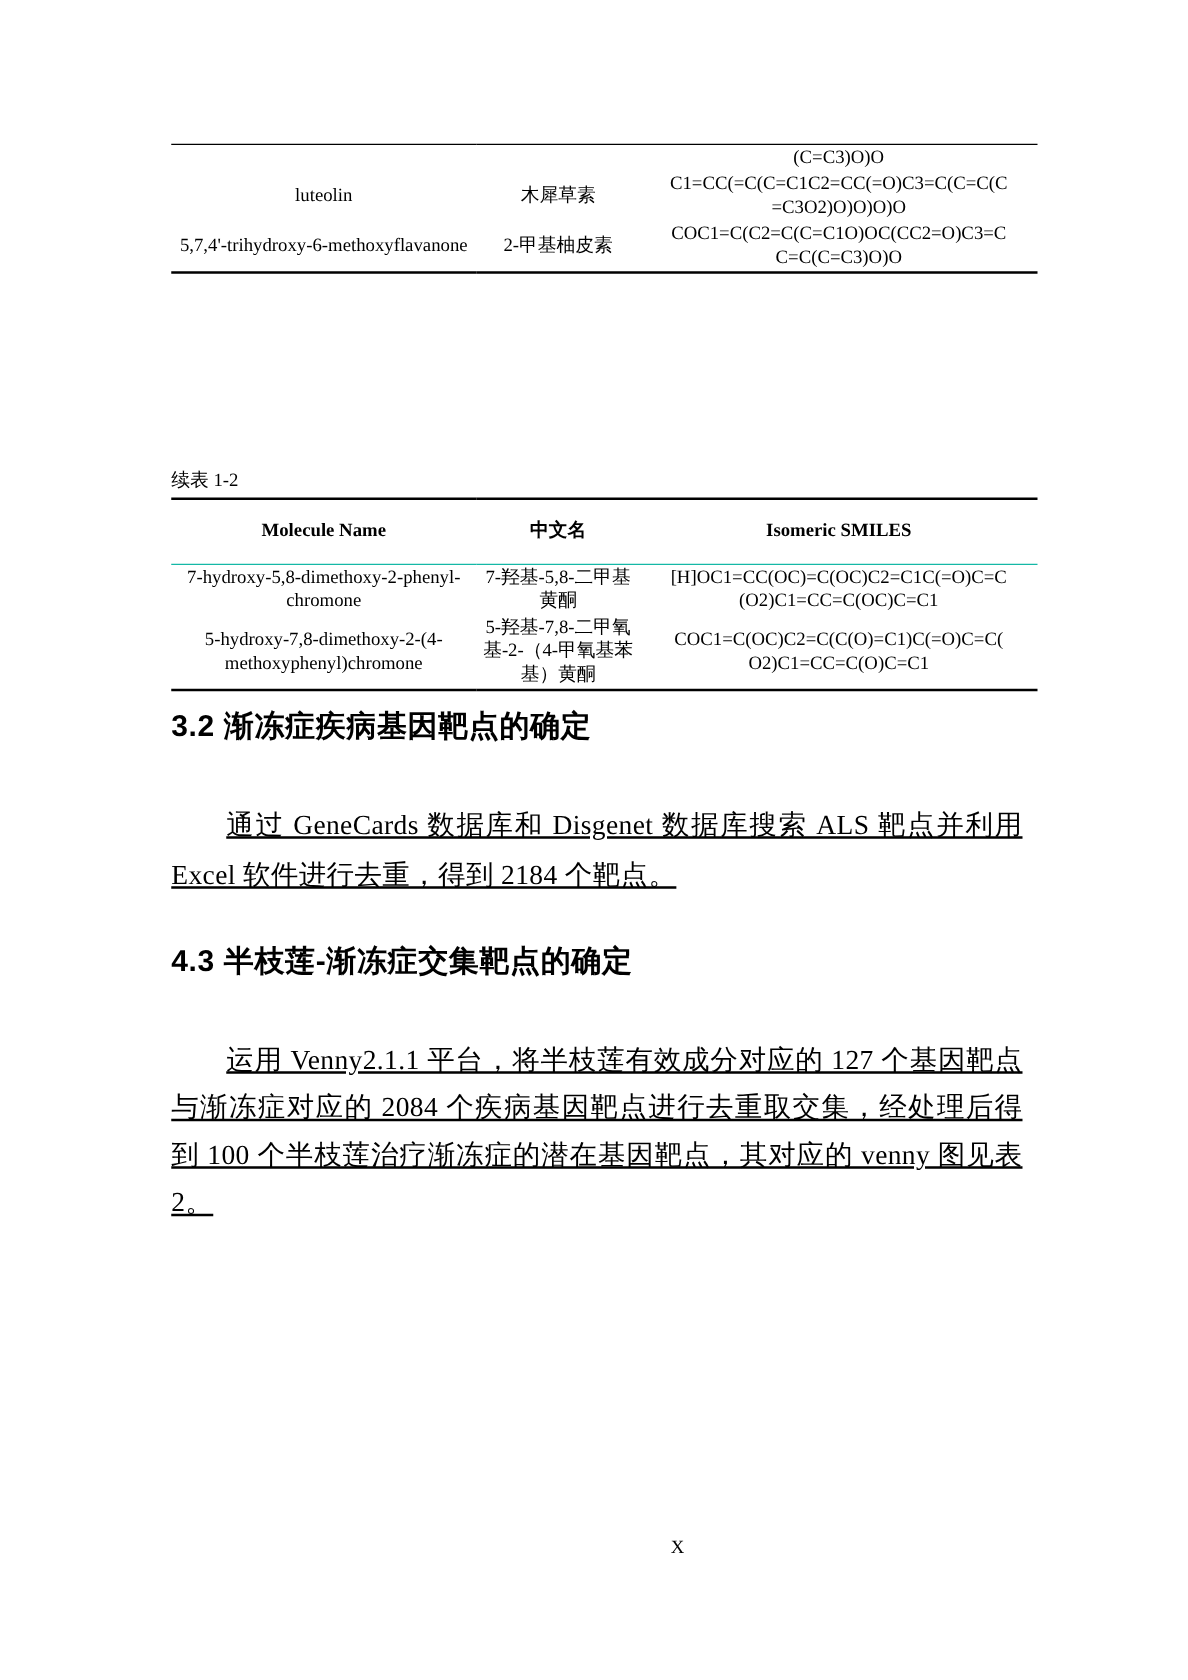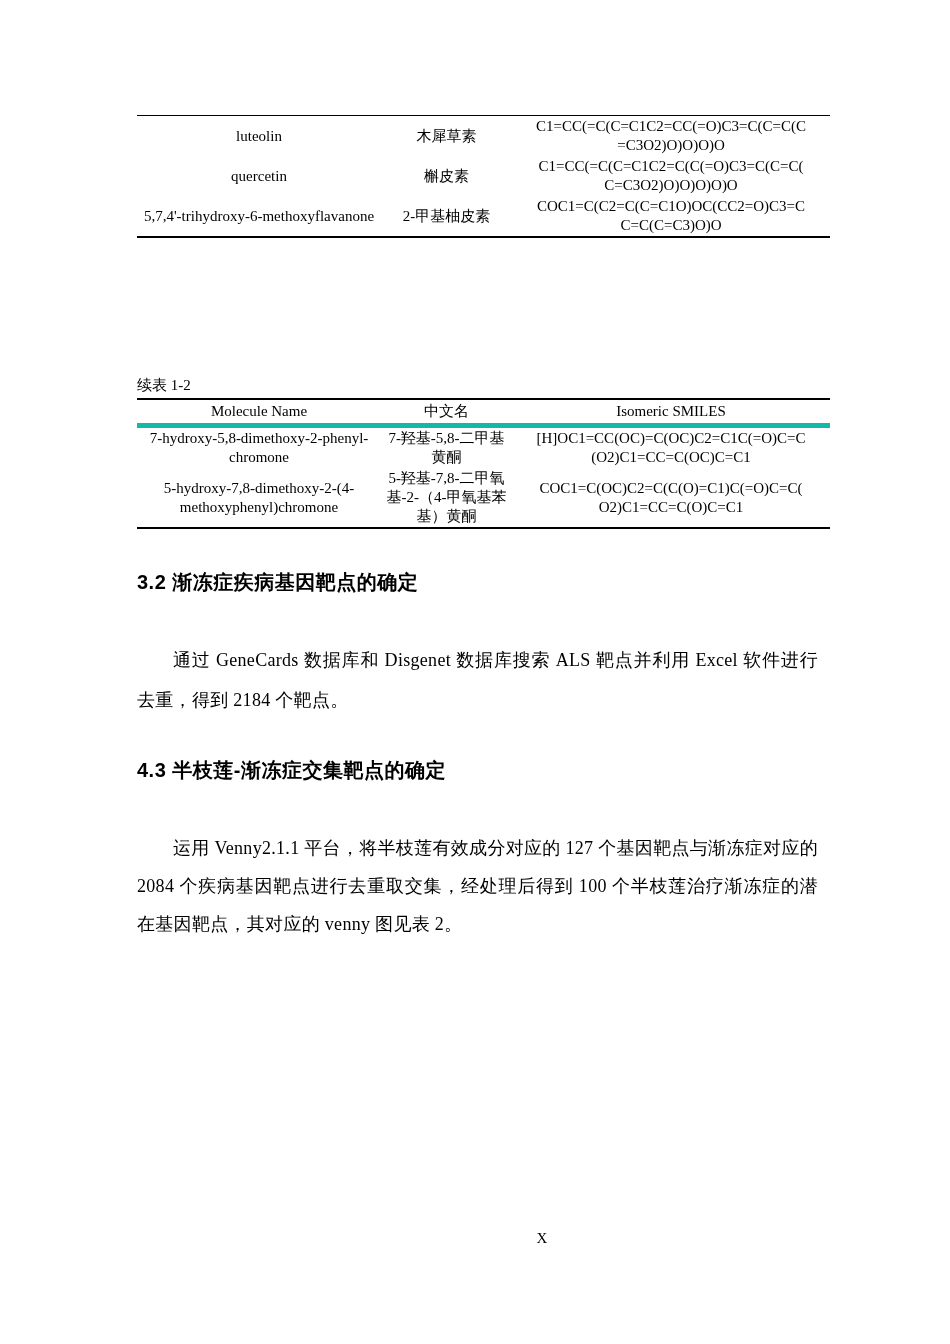--- a/index.html
+++ b/index.html
@@ -11,60 +11,59 @@
   
   .tbl{display:table;width:681px;border-collapse:collapse;table-layout:fixed;
        font-size:15px;line-height:19px;}
   .tbl .trow{display:table-row;}
   .tbl .cell{display:table-cell;vertical-align:middle;text-align:center;padding:1px 3px;}
   .c1{width:238px;}
   .c2{width:125px;}
   .c3{width:312px;word-break:normal;}
   #table1{left:137px;top:115px;border-top:1.5px solid #000;border-bottom:2.5px solid #000;}
   #table2{left:137px;top:398px;border-top:2.5px solid #000;border-bottom:2.5px solid #000;}
-  #table2 .header-row .cell{border-bottom:5px solid #14b8a6;padding:2px 3px;}
+  #table2 .header-row .cell{border-bottom:1px solid #14b8a6;padding:16px 3px;font-weight:bold;}
   .smiles-line{white-space:nowrap;}
   
   #table2-caption{left:137px;top:376px;width:681px;text-align:left;font-size:15px;line-height:19px;}
   
   .sec-heading{
     left:137px;width:700px;
     font-family:"Liberation Sans","DejaVu Sans",sans-serif;
-    font-weight:bold;font-size:20px;line-height:30px;letter-spacing:0.5px;
+    font-weight:bold;font-size:24px;line-height:30px;letter-spacing:0.5px;
   }
   #heading-3-2{top:567px;}
   #heading-3-3{top:755px;}
   
   .body-par{
-    left:137px;width:681px;font-size:18px;line-height:38px;
-    text-align:justify;text-indent:2em;letter-spacing:0.3px;
+    left:137px;width:681px;font-size:22px;line-height:38px;
+    text-align:justify;text-indent:2em;letter-spacing:0.3px;text-decoration:underline;
   }
   #par-3-2{top:640px;line-height:40px;}
   #par-3-3{top:829px;}
   
   #page-number{left:0;top:1230px;width:1084px;text-align:center;font-size:15px;}
 </style>
 </head>
 <body>
 
 <div class="tbl abs" id="table1">
   <div class="trow">
+    <div class="cell c1"></div>
+    <div class="cell c2"></div>
+    <div class="cell c3">
+      <div class="smiles-line">(C=C3)O)O</div>
+    </div>
+  </div>
+  <div class="trow">
     <div class="cell c1">luteolin</div>
     <div class="cell c2">木犀草素</div>
     <div class="cell c3">
       <div class="smiles-line">C1=CC(=C(C=C1C2=CC(=O)C3=C(C=C(C</div>
       <div class="smiles-line">=C3O2)O)O)O)O</div>
-    </div>
-  </div>
-  <div class="trow">
-    <div class="cell c1">quercetin</div>
-    <div class="cell c2">槲皮素</div>
-    <div class="cell c3">
-      <div class="smiles-line">C1=CC(=C(C=C1C2=C(C(=O)C3=C(C=C(</div>
-      <div class="smiles-line">C=C3O2)O)O)O)O)O</div>
     </div>
   </div>
   <div class="trow">
     <div class="cell c1">5,7,4'-trihydroxy-6-methoxyflavanone</div>
     <div class="cell c2">2-甲基柚皮素</div>
     <div class="cell c3">
       <div class="smiles-line">COC1=C(C2=C(C=C1O)OC(CC2=O)C3=C</div>
       <div class="smiles-line">C=C(C=C3)O)O</div>
     </div>
   </div>

